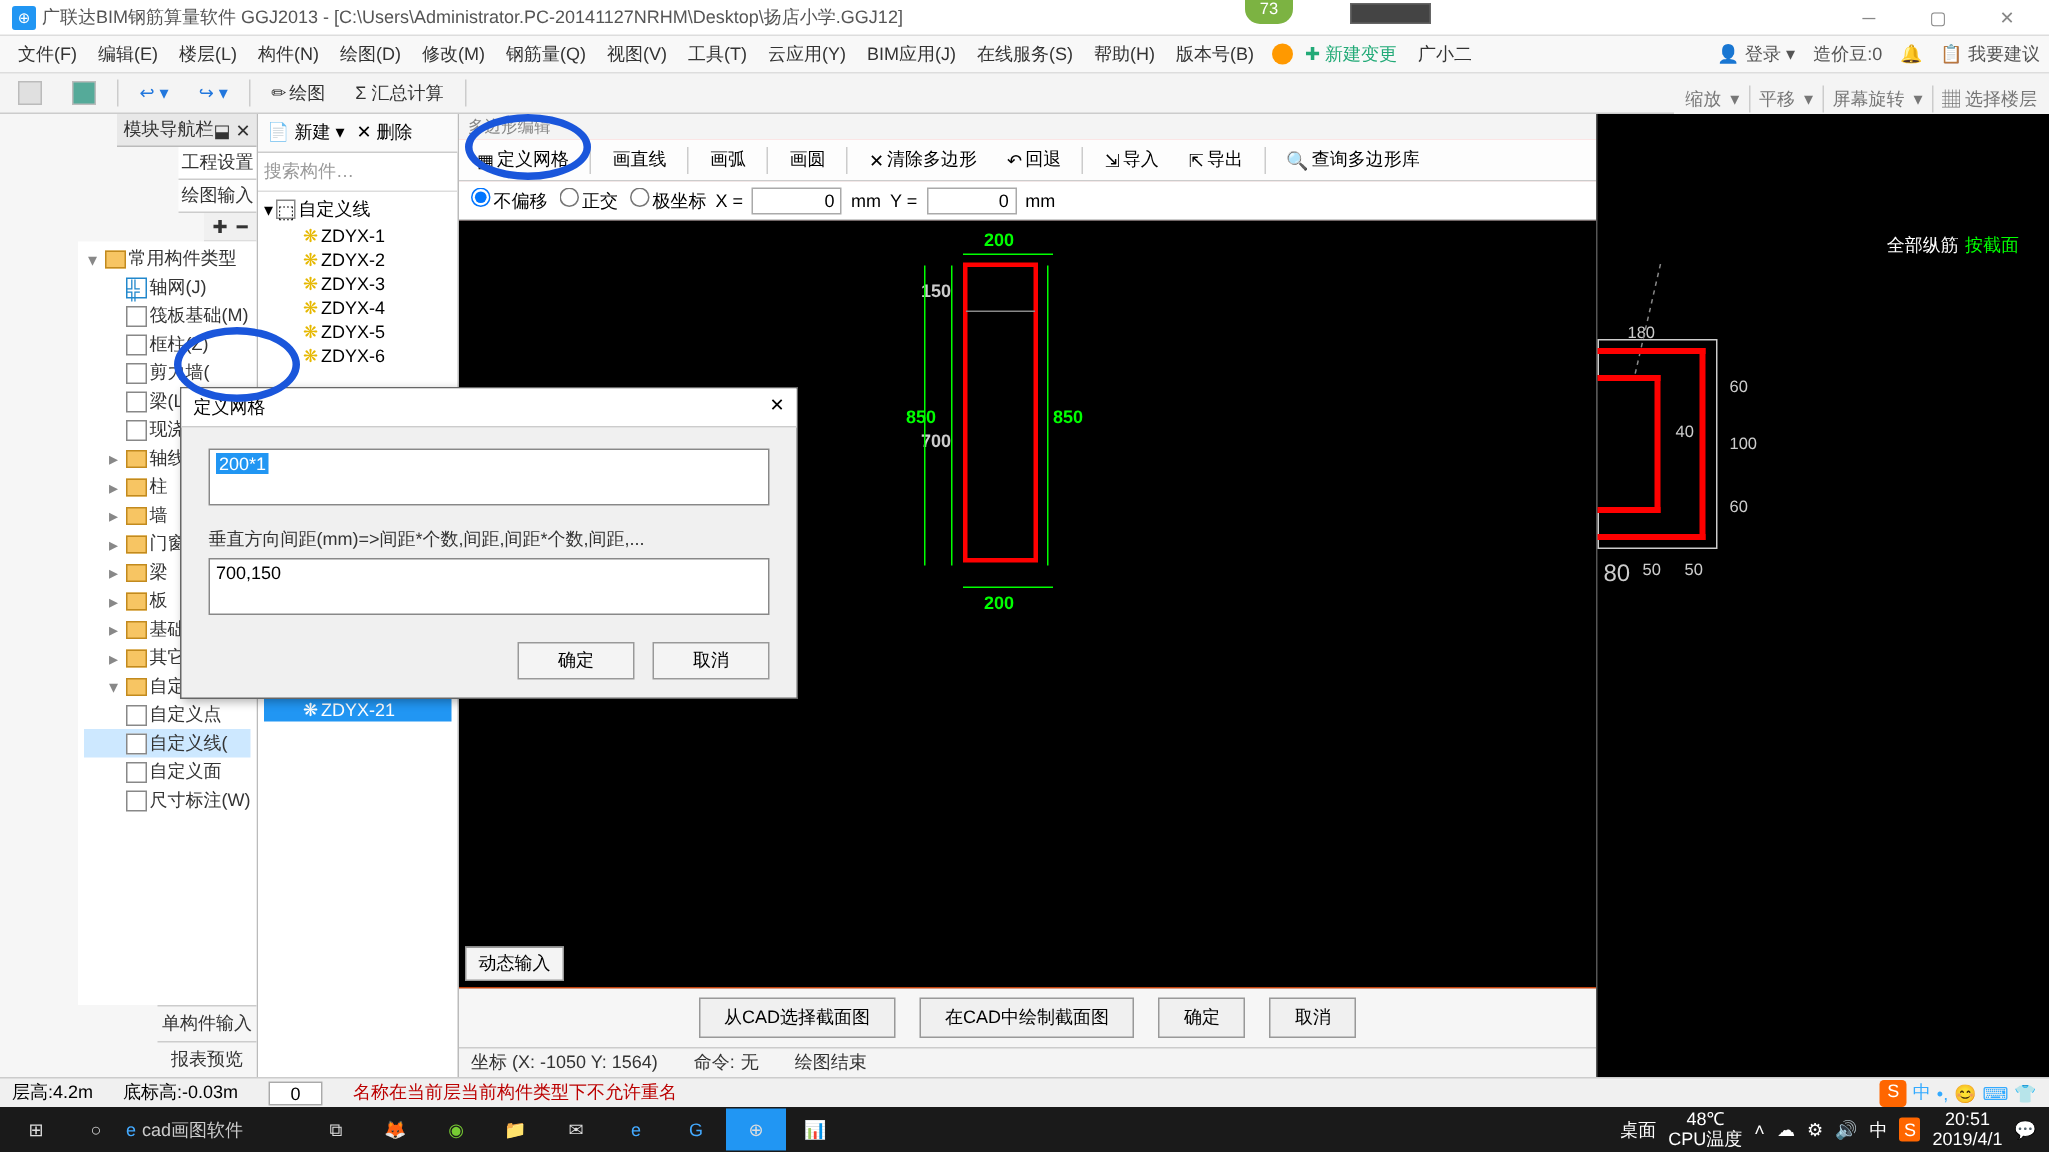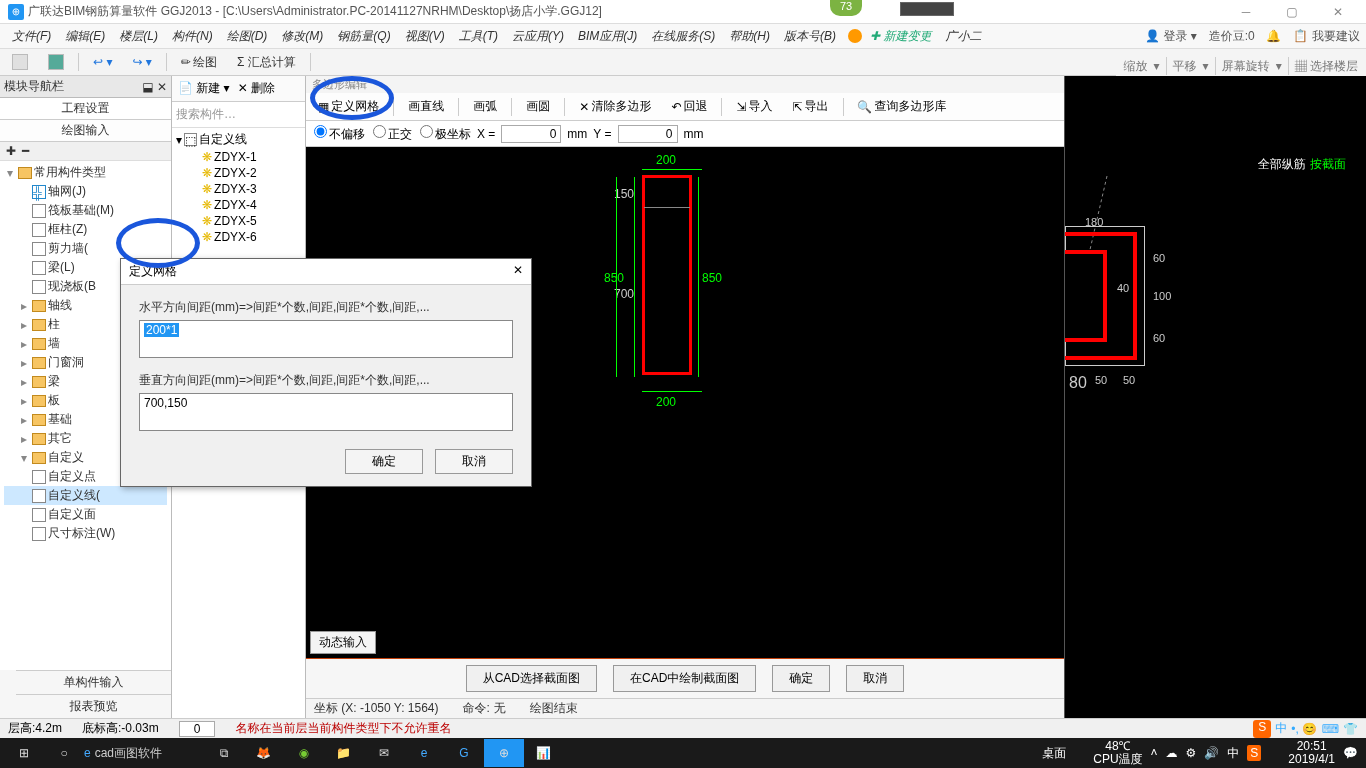--- a/index.html
+++ b/index.html
@@ -5,31 +5,31 @@
 * { margin: 0; padding: 0; box-sizing: border-box; font-family: "Microsoft YaHei", SimSun, sans-serif; font-size: 12px; }
 body { background: #f0f0f0; width: 1366px; height: 768px; overflow: hidden; position: relative; }
 
 .titlebar { height: 24px; background: #fff; color: #555; display: flex; align-items: center; padding: 0 8px; border-bottom: 1px solid #ddd; }
 .titlebar .title { flex: 1; display: flex; align-items: center; gap: 4px; }
 .titlebar .icon { width: 16px; height: 16px; background: #2196f3; color: #fff; font-size: 10px; display: inline-flex; align-items: center; justify-content: center; border-radius: 2px; }
 .titlebar .winbtns { display: flex; gap: 6px; }
 .titlebar .winbtn { width: 40px; height: 20px; display: flex; align-items: center; justify-content: center; color: #888; cursor: default; }
 
 .menubar { height: 24px; background: #f8f8f8; display: flex; align-items: center; padding: 0 6px; gap: 2px; color: #333; }
-.menubar .menuitem { padding: 2px 6px; font-style: italic; }
+.menubar .menuitem { padding: 2px 6px; }
 .menubar .right { margin-left: auto; display: flex; align-items: center; gap: 12px; color: #555; }
 
 .toolbar { height: 28px; background: #f4f4f4; border-top: 1px solid #ddd; border-bottom: 1px solid #ccc; display: flex; align-items: center; padding: 0 6px; gap: 8px; color: #333; }
 .toolbar .sep { width: 1px; height: 18px; background: #ccc; }
 .toolbar .btn { padding: 2px 6px; display: flex; align-items: center; gap: 2px; }
 .toolbar .icon { width: 16px; height: 16px; background: #e0e0e0; border: 1px solid #bbb; }
 
 .body { display: flex; height: calc(768px - 24px - 24px - 28px - 20px - 30px); }
 
-.leftpanel { width: 172px; background: #f6f6f6; border-right: 1px solid #bbb; display: flex; flex-direction: column; color: #333; }
+.leftpanel { width: 172px; background: #f6f6f6; border-right: 1px solid #bbb; display: flex; flex-direction: column; color: #333; align-items: flex-end; }
 .leftpanel .header { background: #e8e8e8; border-bottom: 1px solid #bbb; padding: 2px 4px; display: flex; justify-content: space-between; align-items: center; }
 .leftpanel .subhead { text-align: center; padding: 2px; border-bottom: 1px solid #ccc; background: #fff; }
 .leftpanel .subhead.sel { background: #fdfdfd; }
 .leftpanel .toolstrip { padding: 2px 6px; display: flex; gap: 6px; background: #f0f0f0; border-bottom: 1px solid #ddd; }
 .tree { flex: 1; background: #fff; overflow: auto; padding: 2px 4px; }
 .tree .node { padding: 1px 0; display: flex; align-items: center; gap: 2px; white-space: nowrap; }
 .tree .exp { width: 12px; text-align: center; color: #888; }
 .tree .folder { width: 14px; height: 12px; background: #f7c563; border: 1px solid #c28a1e; display: inline-block; }
 .tree .lvl1 { padding-left: 14px; }
 .tree .lvl2 { padding-left: 28px; }
@@ -47,21 +47,21 @@
 .midpanel .lvl2 { padding-left: 26px; }
 
 .maincanvas { flex: 1; display: flex; flex-direction: column; background: #fca5a5; justify-content: center; }
 .polytoolbar { height: 28px; border-bottom: 1px solid #ccc; display: flex; align-items: center; padding: 0 6px; gap: 8px; background: #fdfdfd; }
 .polytoolbar .tbtn { padding: 2px 6px; display: flex; align-items: center; gap: 2px; }
 .polytoolbar .tsep { width: 1px; height: 18px; background: #ccc; }
 .coordbar { height: 26px; border-bottom: 1px solid #ccc; display: flex; align-items: center; padding: 0 6px; gap: 6px; background: #fff; }
 .coordbar input[type=radio] { margin: 0 2px; }
 .coordbar .numbox { width: 60px; border: 1px solid #aaa; padding: 1px 4px; text-align: right; }
 .canvas { flex: 1; background: #000; position: relative; }
-.dimtext { color: #0f0; position: absolute; font-weight: normal; }
+.dimtext { color: #0f0; position: absolute; font-weight: bold; }
 .dimline { position: absolute; background: #0f0; }
 .rect { position: absolute; border: 3px solid red; }
 .hline { position: absolute; background: #888; height: 1px; }
 .dynbtn { position: absolute; left: 4px; bottom: 4px; border: 1px solid #999; background: #f4f4f4; padding: 2px 8px; }
 .bottombtns-main { height: 40px; display: flex; align-items: center; justify-content: center; gap: 16px; background: #f6f6f6; border-top: 1px solid #c2410c; }
 .bottombtns-main button { padding: 4px 16px; border: 1px solid #999; background: #f0f0f0; }
 
 .statusbar { height: 20px; display: flex; align-items: center; padding: 0 8px; gap: 24px; background: #f4f4f4; border-top: 1px solid #ccc; color: #333; }
 .statusbar .seg { display: flex; align-items: center; gap: 4px; }
 
@@ -77,21 +77,21 @@
 .dialog .dbody { padding: 14px 18px 10px; }
 .dialog .dlabel { margin-bottom: 4px; color: #333; }
 .dialog .dinput { width: 100%; height: 38px; border: 1px solid #888; padding: 2px 4px; background: #fff; }
 .dialog .dinput .selval { background: #2196f3; color: #fff; display: inline-block; padding: 0 2px; }
 .dialog .dbtns { display: flex; justify-content: flex-end; gap: 12px; padding: 8px 18px 12px; }
 .dialog .dbtns button { width: 78px; padding: 3px 0; border: 1px solid #999; background: #f4f4f4; }
 
 .taskbar { height: 30px; background: #1a1a1a; display: flex; align-items: center; color: #fff; padding: 0 4px; font-size: 11px; }
 .taskbar .tbitem { width: 40px; height: 28px; display: flex; align-items: center; justify-content: center; color: #ddd; }
 .taskbar .tbright { margin-left: auto; display: flex; align-items: center; gap: 8px; padding-right: 4px; }
-.taskbar .clock { text-align: center; line-height: 1.1; margin-left: 19px; }
+.taskbar .clock { text-align: center; line-height: 1.1; }
 
 .circle-mark { position: absolute; border: 5px solid #1a56db; border-radius: 50%; pointer-events: none; z-index: 200; }
 .badge73 { position: absolute; top: -4px; left: 830px; width: 32px; height: 20px; background: #7cb342; color: #fff; border-radius: 0 0 10px 10px; display: flex; align-items: center; justify-content: center; font-size: 11px; z-index: 50; }
 
 .toolbar-right { height: 28px; position: absolute; right: 0; top: 52px; display: flex; align-items: center; gap: 6px; padding: 0 8px; color: #777; background: #f4f4f4; }
 .toolbar-right .sep { width:1px; height: 18px; background: #ccc; }
 
 .floatbar-right { position: absolute; top:2px; left:900px; width:54px; height:14px; background:#444; border:1px solid #666; z-index:40; }
 </style>
 </head>
@@ -452,21 +452,20 @@
     <span>💬</span>
   </div>
 </div>
 
 <div class="dialog">
   <div class="dtitle">
       <span>定义网格</span>
       <span>✕</span>
     </div>
   <div class="dbody">
-    <div class="dlabel">水平方向间距(mm)=&gt;间距*个数,间距,间距*个数,间距,...</div>
     <div class="dinput"><span class="selval">200*1</span></div>
     <div style="height:14px"></div>
     <div class="dlabel">垂直方向间距(mm)=&gt;间距*个数,间距,间距*个数,间距,...</div>
     <div class="dinput"><span>700,150</span></div>
   </div>
   <div class="dbtns">
     <button>确定</button>
     <button>取消</button>
   </div>
 </div>

